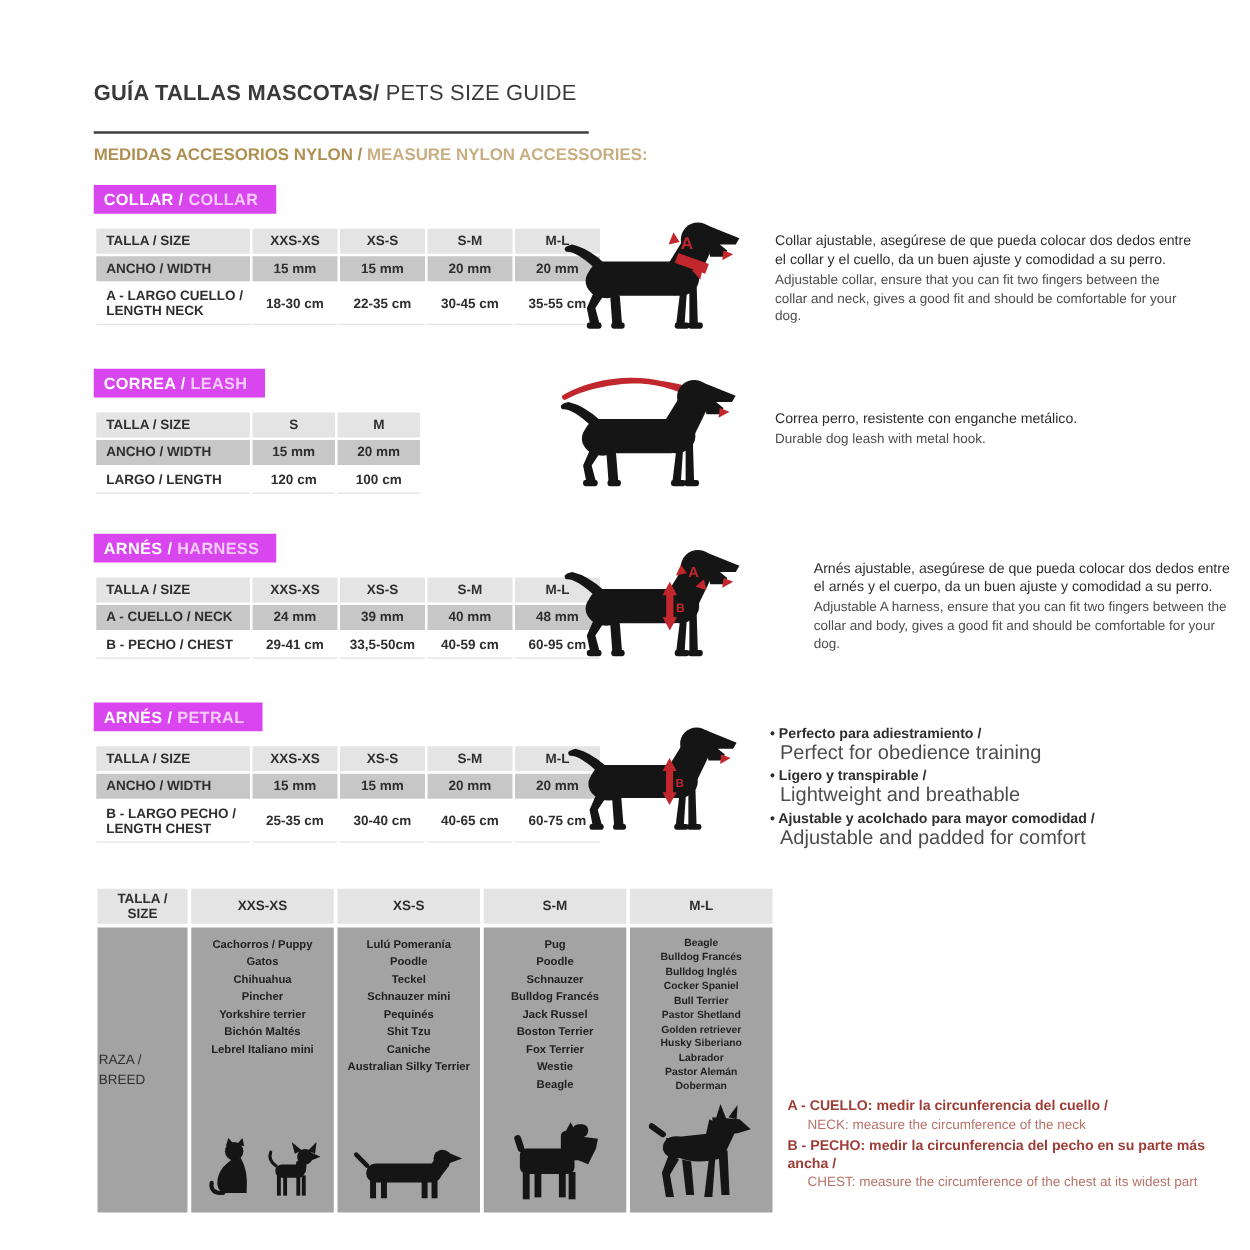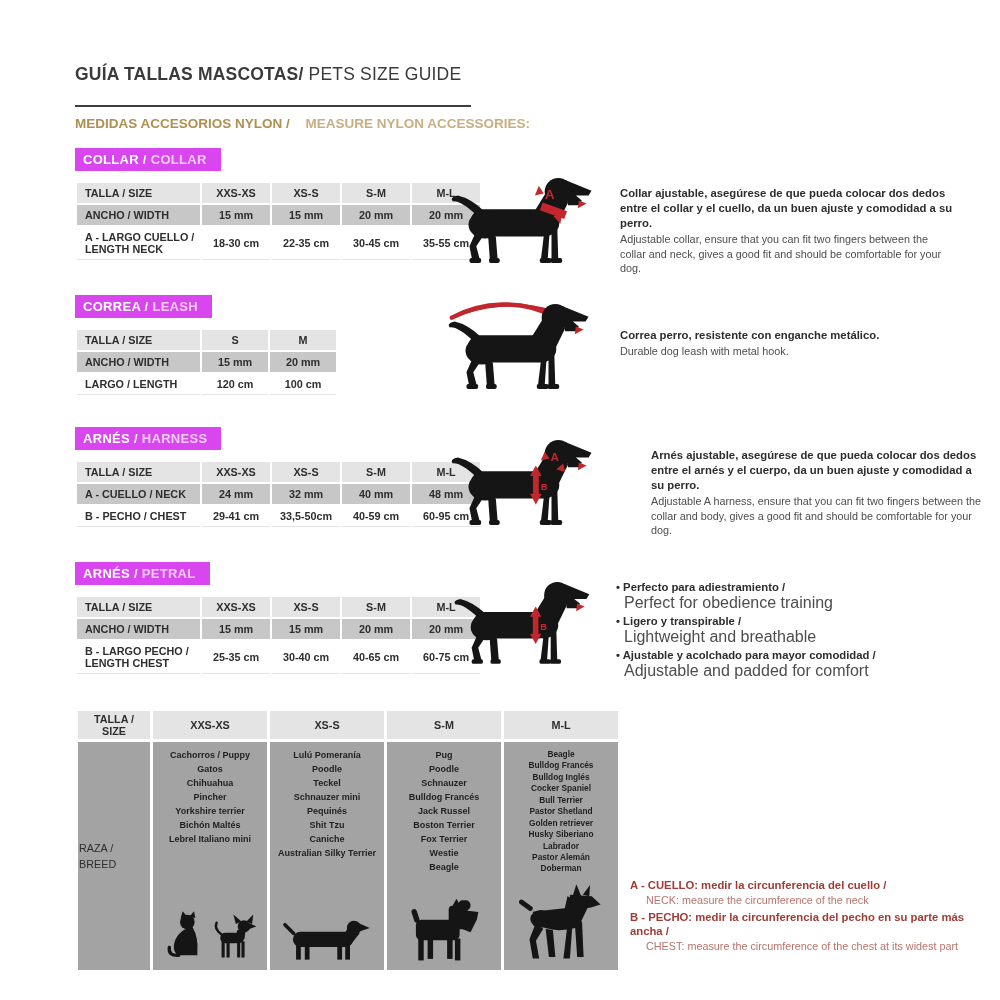--- a/index.html
+++ b/index.html
@@ -6,40 +6,40 @@
   .page{position:relative;width:1000px;height:1000px;background:#ffffff;
         font-family:"Liberation Sans",sans-serif;color:#2e2e2e;overflow:hidden;}
 
   
   .title{position:absolute;left:75px;top:64px;font-size:17.5px;letter-spacing:.2px;
          color:#3a3a3a;border-bottom:2.5px solid #3f3f3f;padding:0 10px 20px 0;white-space:nowrap;}
   .title .es{font-weight:bold;}
   .title .en{font-weight:normal;}
   .subtitle{position:absolute;left:75px;top:116px;font-size:13.5px;font-weight:bold;white-space:nowrap;}
   .subtitle .es{color:#b08f52;}
-  .subtitle .en{color:#c8ae81;margin-left:12px;}
+  .subtitle .en{color:#c8ae81;}
 
   
   .badge{position:absolute;background:#d946ef;color:#fff;font-weight:bold;font-size:13px;
          padding:4px 14px 4px 8px;letter-spacing:.3px;white-space:nowrap;}
   .badge .en{opacity:.72;}
 
   
   table.sizetable{position:absolute;border-collapse:separate;border-spacing:2px;
                   font-size:10.8px;font-weight:bold;color:#2e2e2e;}
   table.sizetable td{padding:4px 5px;text-align:center;vertical-align:middle;width:58px;}
   table.sizetable td.lbl{text-align:left;width:110px;padding-left:8px;}
   table.sizetable td.vsm{width:56px;}
   tr.r-head td{background:#e4e4e4;}
   tr.r-gray td{background:#c7c7c7;}
   tr.r-white td{background:#ffffff;border-bottom:1px solid #e3e3e3;}
 
   
   .desc{position:absolute;width:335px;}
-  .desc .es{font-weight:bold;font-size:11.3px;line-height:1.34;color:#2d2d2d;}
+  .desc .es{font-weight:normal;font-size:11.3px;line-height:1.34;color:#2d2d2d;}
   .desc .en{font-size:10.8px;line-height:1.34;color:#4d4d4d;margin-top:1px;}
 
   
   .bullets{position:absolute;width:345px;}
   .bullet{margin-bottom:3px;}
   .bullet .es{font-weight:bold;font-size:11.3px;color:#2d2d2d;}
   .bullet .es::before{content:"• ";}
   .bullet .en{font-size:16px;color:#4d4d4d;margin-left:8px;margin-top:1px;}
 
   
@@ -193,21 +193,21 @@
         <tr class="r-head">
       <td class="lbl">TALLA / SIZE</td>
       <td>XXS-XS</td>
       <td>XS-S</td>
       <td>S-M</td>
       <td>M-L</td>
     </tr>
     <tr class="r-gray">
       <td class="lbl">A - CUELLO / NECK</td>
       <td>24 mm</td>
-      <td>32 mm</td>
+      <td>39 mm</td>
       <td>40 mm</td>
       <td>48 mm</td>
     </tr>
     <tr class="r-white">
       <td class="lbl">B - PECHO / CHEST</td>
       <td>29-41 cm</td>
       <td>33,5-50cm</td>
       <td>40-59 cm</td>
       <td>60-95 cm</td>
     </tr>

